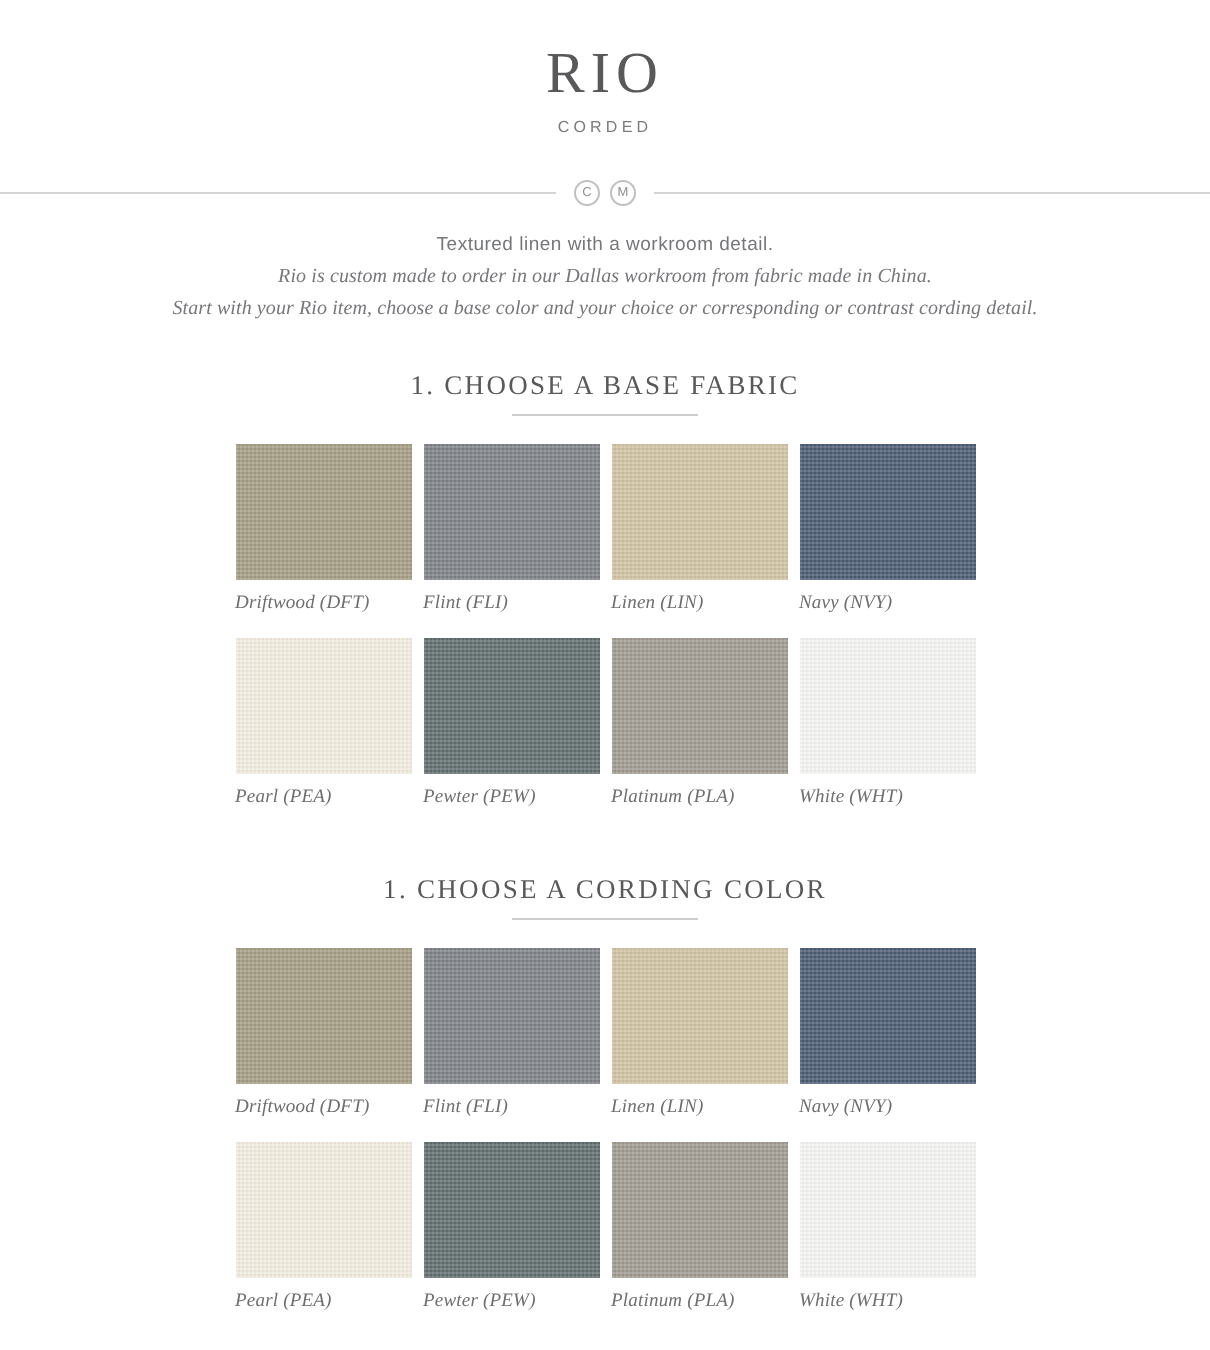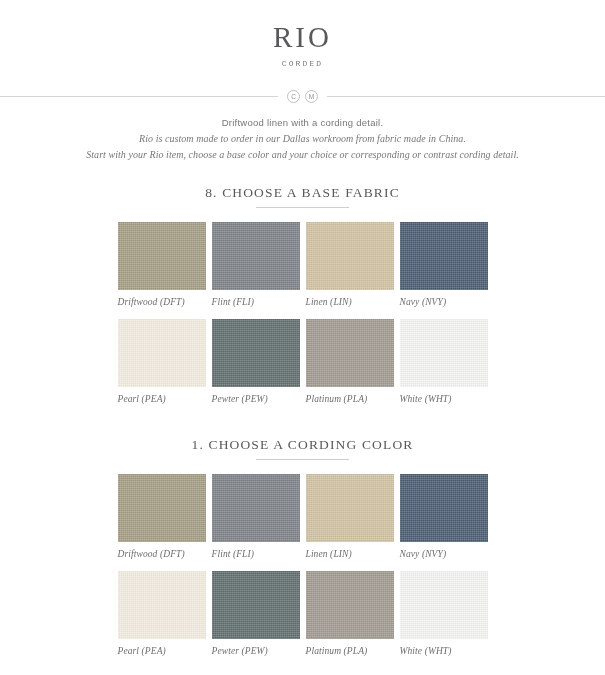--- a/index.html
+++ b/index.html
@@ -30,21 +30,21 @@
   }
   .product-title {
     font-family: "Liberation Serif", serif;
     font-size: 29px;
     letter-spacing: 3px;
     color: #58595b;
     font-weight: 400;
     line-height: 1.05;
   }
   .product-subtitle {
-    font-family: Liberation Mono, monospace;
+    font-family: Liberation Sans, sans-serif;
     font-size: 8px;
     letter-spacing: 2.1px;
     color: #7a7b7d;
     margin-top: 7px;
   }
 
   
   .divider-row {
     display: flex;
     align-items: center;
@@ -169,27 +169,27 @@
   <div class="divider-row">
     <div class="divider-line"></div>
     <div class="divider-badges">
       <div class="badge">C</div>
       <div class="badge">M</div>
     </div>
     <div class="divider-line"></div>
   </div>
 
   <div class="description">
-    <div class="desc-line-1">Driftwood linen with a cording detail.</div>
+    <div class="desc-line-1">Textured linen with a workroom detail.</div>
     <div class="desc-italic">Rio is custom made to order in our Dallas workroom from fabric made in China.</div>
     <div class="desc-italic">Start with your Rio item, choose a base color and your choice or corresponding or contrast cording detail.</div>
   </div>
 
   <div class="section-head">
-    <div class="section-title">8. CHOOSE A BASE FABRIC</div>
+    <div class="section-title">1. CHOOSE A BASE FABRIC</div>
     <div class="section-rule"></div>
   </div>
   <div class="swatch-grid" id="grid-base-fabric">
       <div class="swatch-cell">
         <div class="swatch-chip" style="background: rgb(164, 157, 132);">
           <div class="weave"></div>
         </div>
         <div class="swatch-label">Driftwood (DFT)</div>
       </div>
       <div class="swatch-cell">

